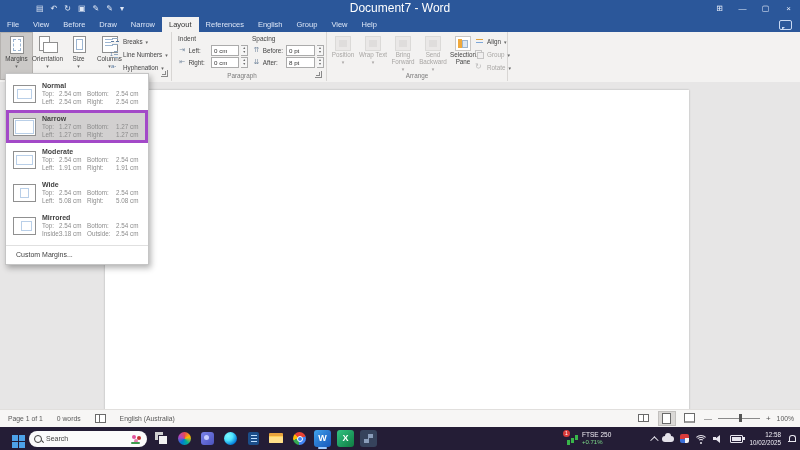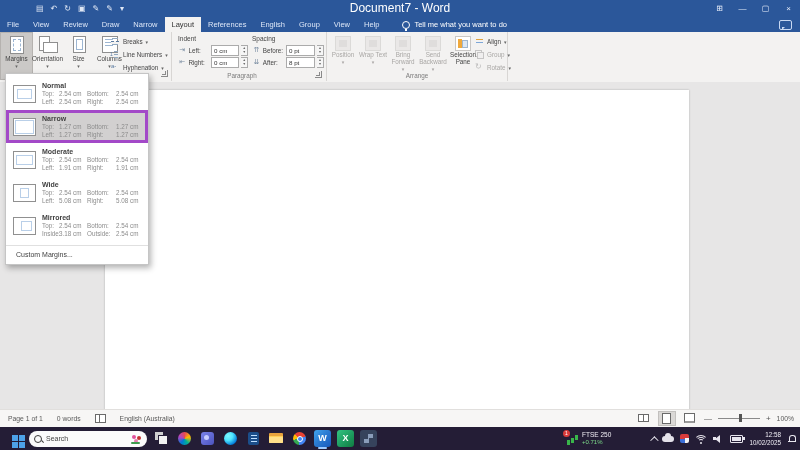--- a/index.html
+++ b/index.html
@@ -212,34 +212,30 @@
         <div class="winbtn" data-name="minimize-button">—</div>
         <div class="winbtn" data-name="maximize-button">▢</div>
         <div class="winbtn" data-name="close-button">×</div>
       </div>
   </div>
 
   <div class="tabrow" data-name="ribbon-tab-row">
     <div style="display:flex" data-name="ribbon-tabs">
         <div class="tab" data-name="tab-file">File</div>
         <div class="tab" data-name="tab-home">View</div>
-        <div class="tab" data-name="tab-insert">Review</div>
+        <div class="tab" data-name="tab-insert">Before</div>
         <div class="tab" data-name="tab-draw">Draw</div>
         <div class="tab" data-name="tab-design">Narrow</div>
         <div class="tab active" data-name="tab-layout">Layout</div>
         <div class="tab" data-name="tab-references">References</div>
         <div class="tab" data-name="tab-mailings">English</div>
         <div class="tab" data-name="tab-review">Group</div>
         <div class="tab" data-name="tab-view">View</div>
         <div class="tab" data-name="tab-help">Help</div>
       </div>
-    <div class="tellme" data-name="tell-me-box">
-      <span class="bulb" data-name="lightbulb-icon"></span>
-      <span data-name="tell-me-label">Tell me what you want to do</span>
-    </div>
     <div class="comment" data-name="comments-icon"></div>
   </div>
 
   <div class="ribbon" data-name="ribbon">
     <div class="rgroup" id="group-page-setup" data-name="page-setup-group">
       <div class="bigrow" data-name="page-setup-buttons">
           <div class="bigbtn pressed" data-name="margins-button">
             <div class="ibox margins-icon" data-name="margins-icon"></div>
             <div class="blabel">Margins</div>
             <div class="barrow" data-name="dropdown-arrow-icon">▾</div>

